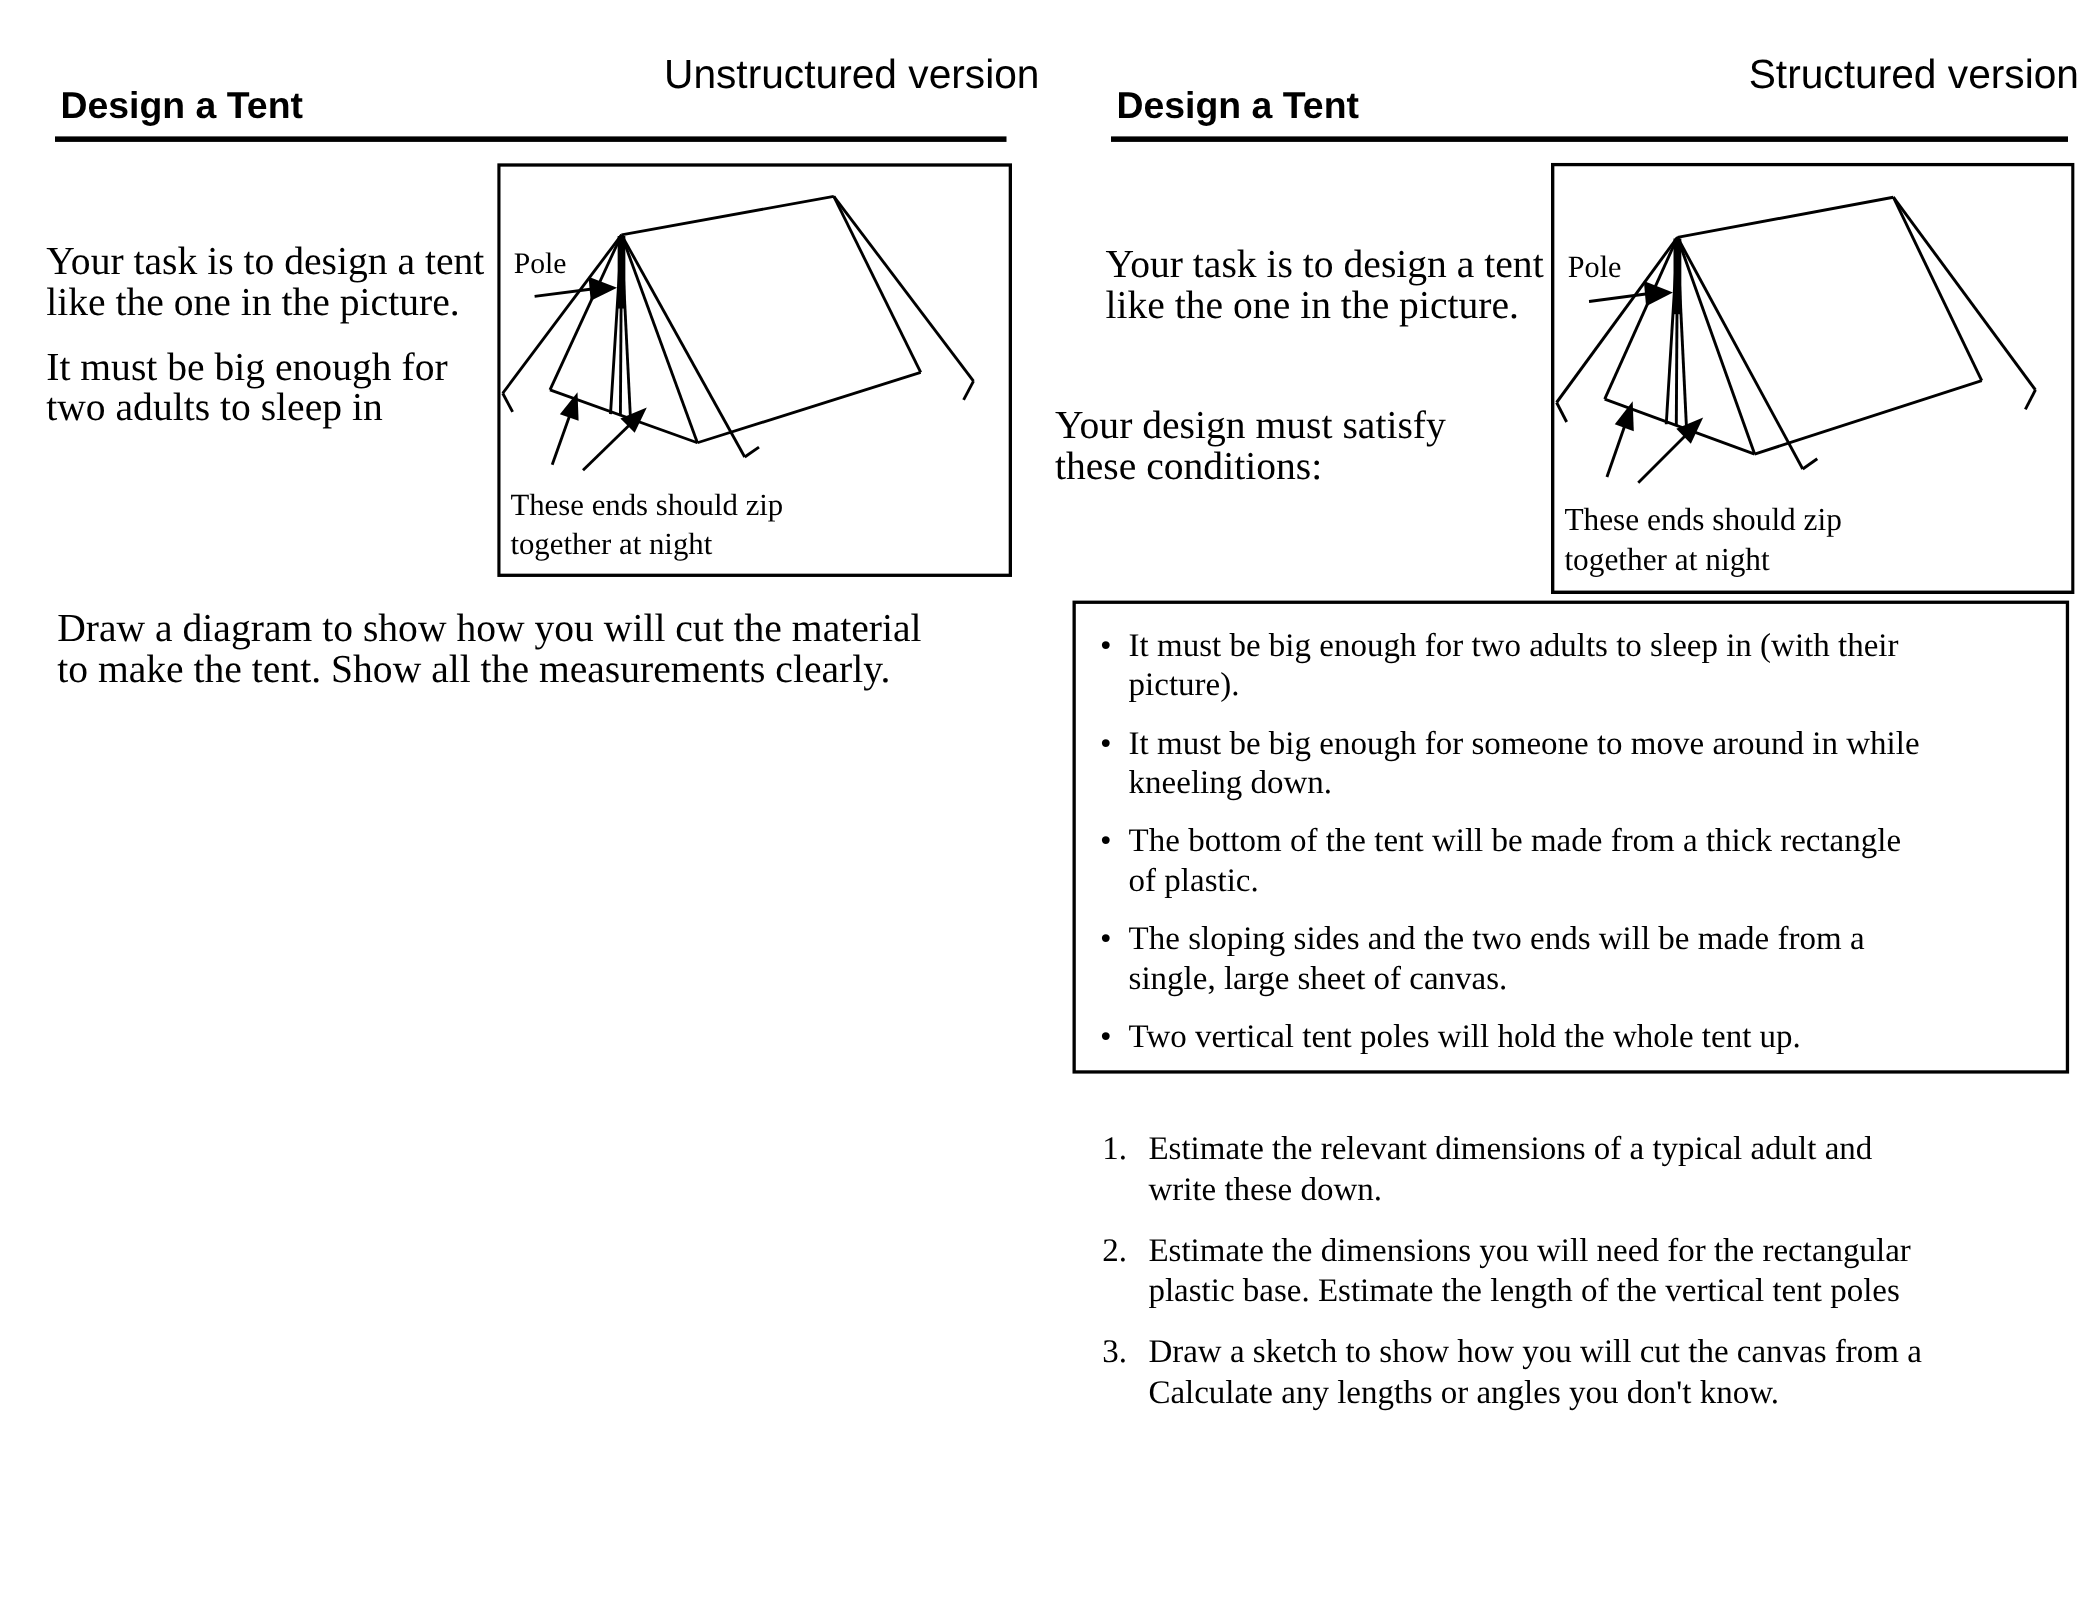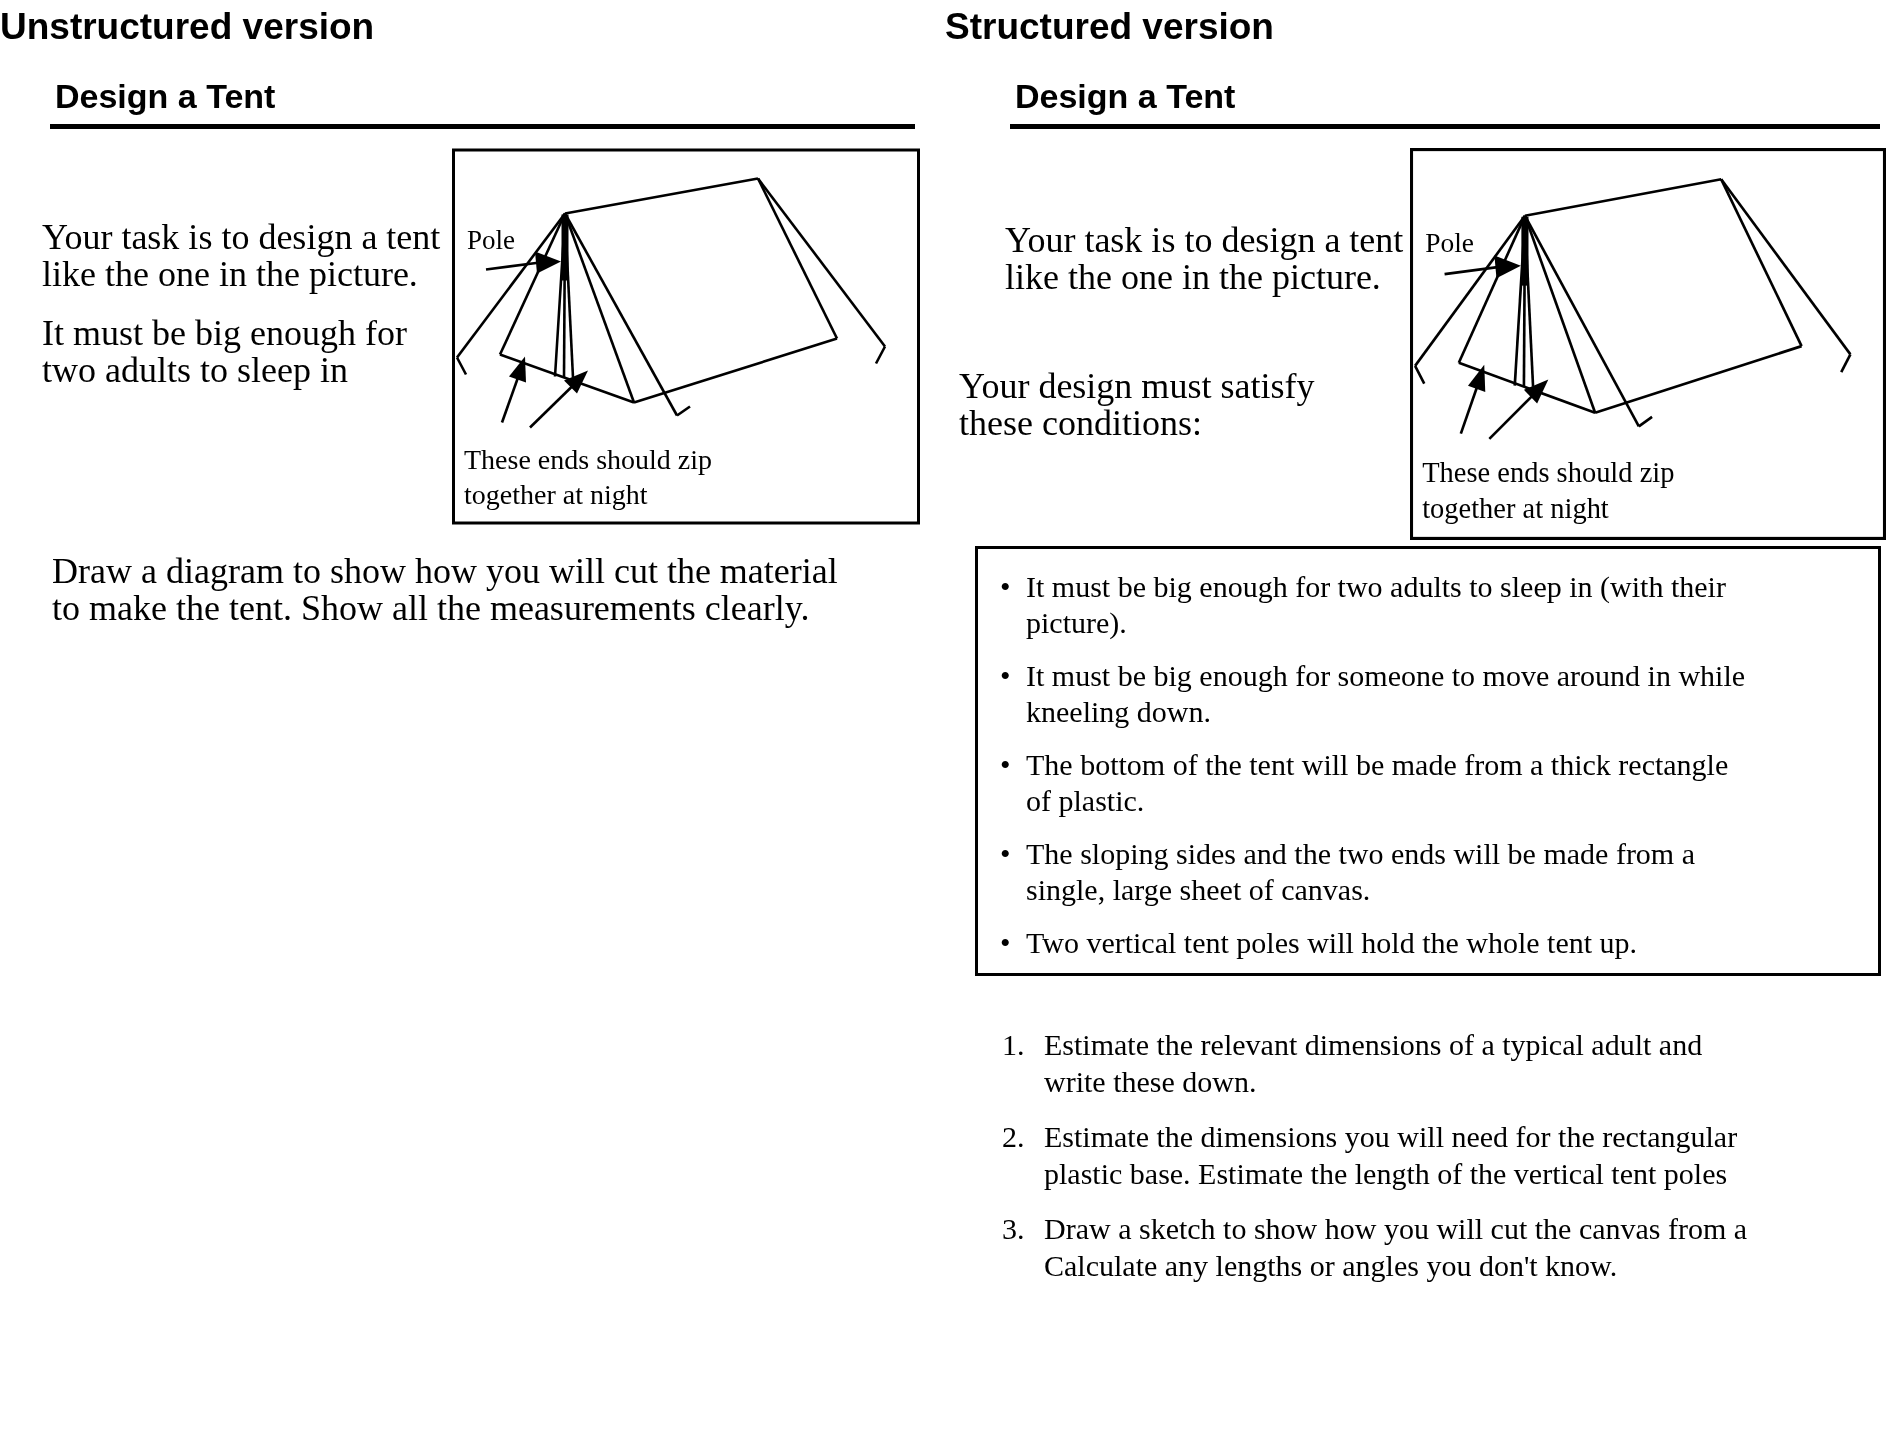--- a/index.html
+++ b/index.html
@@ -8,25 +8,26 @@
     position: relative;
     background: #ffffff;
     color: #000000;
     font-family: "Liberation Serif", serif;
     overflow: hidden;
   }
   .abs { position: absolute; }
 
   .version-title {
     width: 945px;
-    text-align: left;
+    text-align: right;
     font-family: "Liberation Sans", sans-serif;
-    font-weight: bold;
+    font-weight: normal;
     font-size: 37px;
     line-height: 42px;
+    margin-top: 41px;
   }
   .section-heading {
     font-family: "Liberation Sans", sans-serif;
     font-weight: bold;
     font-size: 34px;
     line-height: 40px;
   }
   .rule {
     height: 5px;
     background: #000000;

